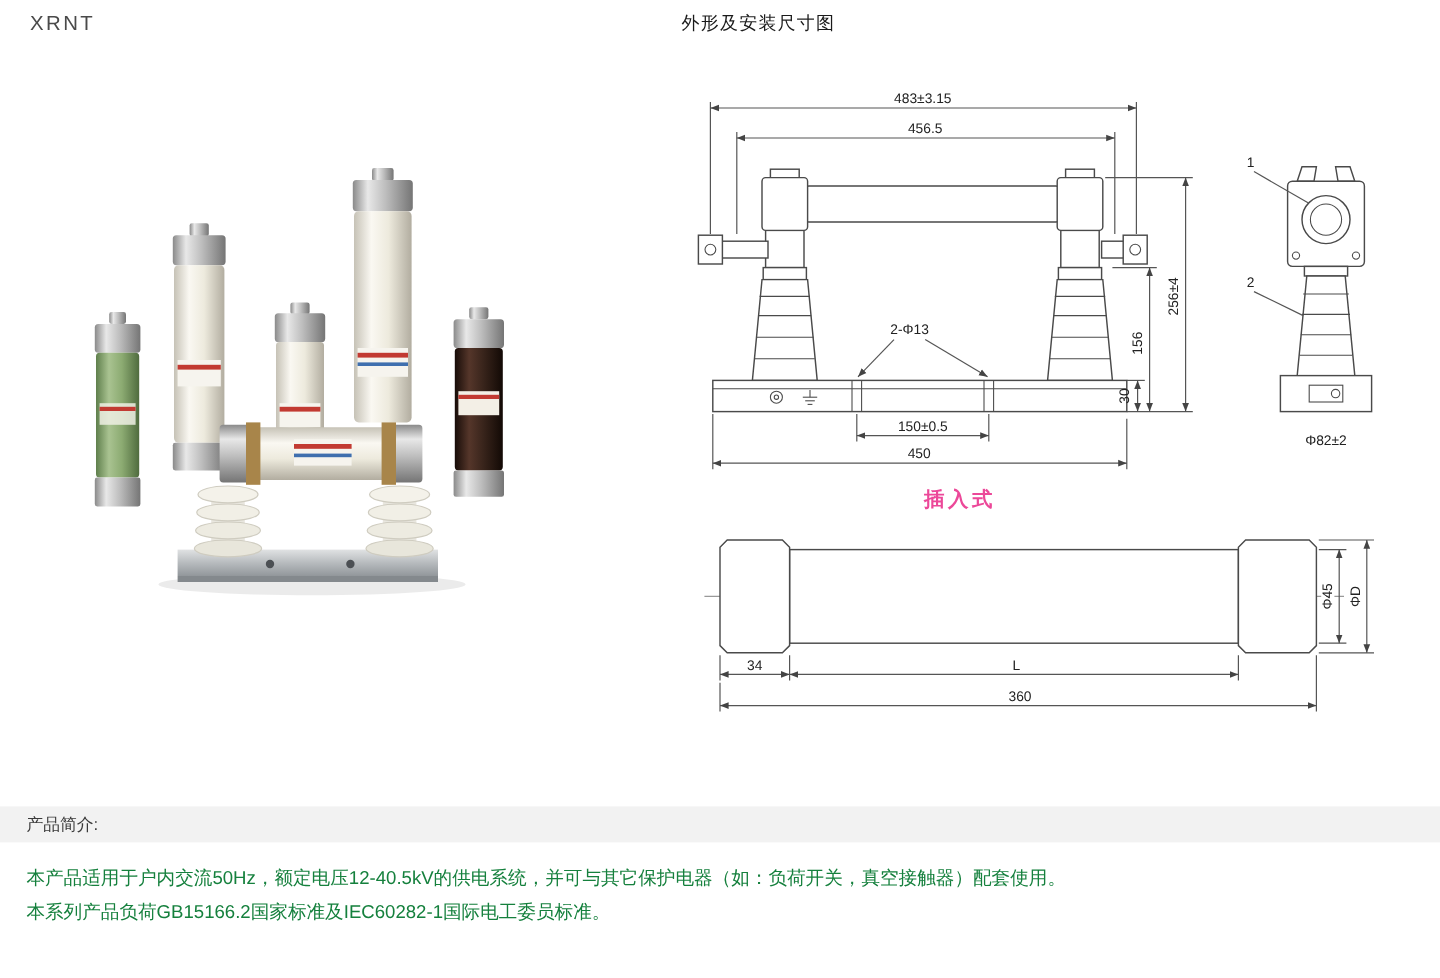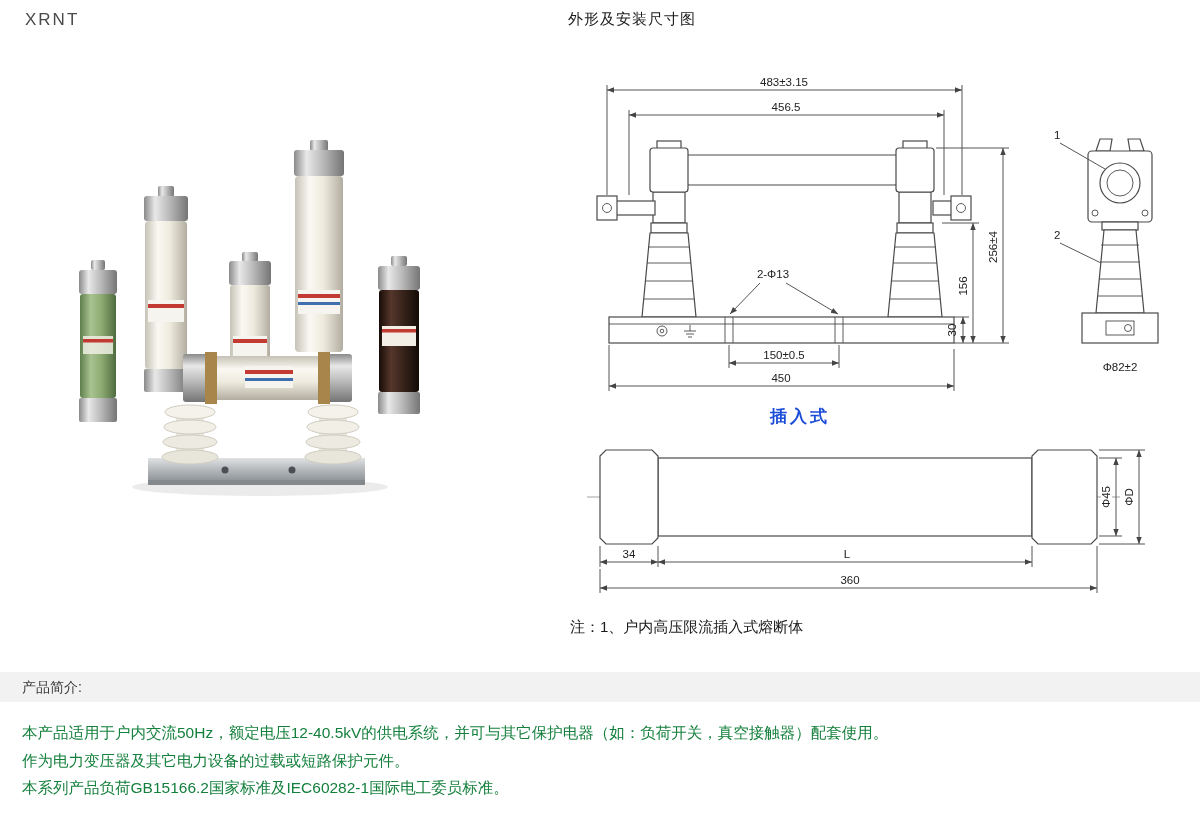--- a/index.html
+++ b/index.html
@@ -2,21 +2,21 @@
 <html><head>
 <meta charset="utf-8">
 <style>
   * { margin:0; padding:0; box-sizing:border-box; }
   html,body { background:#ffffff; }
   body { font-family:"Liberation Sans","DejaVu Sans",sans-serif; color:#222; }
   .page { position:relative; width:1200px; height:815px; background:#fff; overflow:hidden;padding-left:47px; }
   .abs { position:absolute; }
   .model { left:25px; top:10px; font-size:17px; letter-spacing:2px; color:#4a4a4a; }
   .diagram-title { left:568px; top:10px; font-size:15px; letter-spacing:1px; color:#1a1a1a;text-align:right; }
-  .plug-title { left:575px; top:405px; width:450px; text-align:center; font-size:17px; font-weight:bold; letter-spacing:3px; color:#1d4ed8; }
+  .plug-title { left:575px; top:405px; width:450px; text-align:center; font-size:17px; font-weight:bold; letter-spacing:3px; color:#ec4899; }
   .notes { left:570px; top:614px; font-size:15px; line-height:26px; color:#1a1a1a; }
   .notes .indent { margin-left:30px; }
   .intro-band { left:0; top:672px; width:1200px; height:30px; background:#f2f2f2;text-decoration:underline; }
   .intro-band .hd { position:absolute; left:22px; top:0; line-height:30px; font-size:14px; color:#3a3a3a; }
   .intro-text { left:22px; top:719px; width:1160px; font-size:15.5px; line-height:27.5px; color:#15803d; }
   
   svg text { font-family:"Liberation Sans","DejaVu Sans",sans-serif; }
   .out  { fill:#fff; stroke:#4a4a4a; stroke-width:1.2; }
   .thin { fill:none; stroke:#4a4a4a; stroke-width:0.9; }
   .dim  { stroke:#555; stroke-width:1; fill:none; }
@@ -151,21 +151,21 @@
         <rect x="150" y="216" width="125" height="44" rx="6" fill="url(#gCerV)"></rect>
         <rect x="150" y="212" width="12" height="52" fill="#a8854a"></rect>
         <rect x="263" y="212" width="12" height="52" fill="#a8854a"></rect>
         <rect x="190" y="226" width="48" height="22" fill="#f6f4ee"></rect>
         <rect x="190" y="230" width="48" height="4" fill="#c23a32"></rect>
         <rect x="190" y="238" width="48" height="3" fill="#3f6fae"></rect>
       </g>
     </svg>
   </div>
 
-  <div class="abs" style="left:577px; top:55px; width:600px; height:355px;">
+  <div class="abs" style="left:562px; top:55px; width:600px; height:355px;">
     <svg width="600" height="355" viewBox="0 0 600 355">
       <defs>
         <marker id="ar1" viewBox="0 0 10 10" refX="9" refY="5" markerWidth="8" markerHeight="8" orient="auto-start-reverse">
           <path d="M0,1.5 L9,5 L0,8.5 z" fill="#444"></path>
         </marker>
       </defs>
 
       <g>
         <rect class="out" x="80" y="86" width="24" height="9"></rect>
         <rect class="out" x="326" y="86" width="24" height="9"></rect>
@@ -323,26 +323,24 @@
 
         <line class="dim" x1="25" y1="141" x2="25" y2="165"></line>
         <line class="dim" x1="522" y1="118" x2="522" y2="165"></line>
         <line class="dim" x1="25" y1="160" x2="522" y2="160" marker-start="url(#ar2)" marker-end="url(#ar2)"></line>
         <text class="d" x="275" y="156" text-anchor="middle">360</text>
       </g>
     </svg>
   </div>
 
   <div class="abs notes">
-    <div>注：1、户内高压限流插入式熔断体</div>
   </div>
 
   <div class="abs intro-band">
     <div class="hd">产品简介:</div>
   </div>
 
   <div class="abs intro-text">
     <p>本产品适用于户内交流50Hz，额定电压12-40.5kV的供电系统，并可与其它保护电器（如：负荷开关，真空接触器）配套使用。</p>
-    <p>作为电力变压器及其它电力设备的过载或短路保护元件。</p>
     <p>本系列产品负荷GB15166.2国家标准及IEC60282-1国际电工委员标准。</p>
   </div>
 
 </div>
 
 </body></html>

